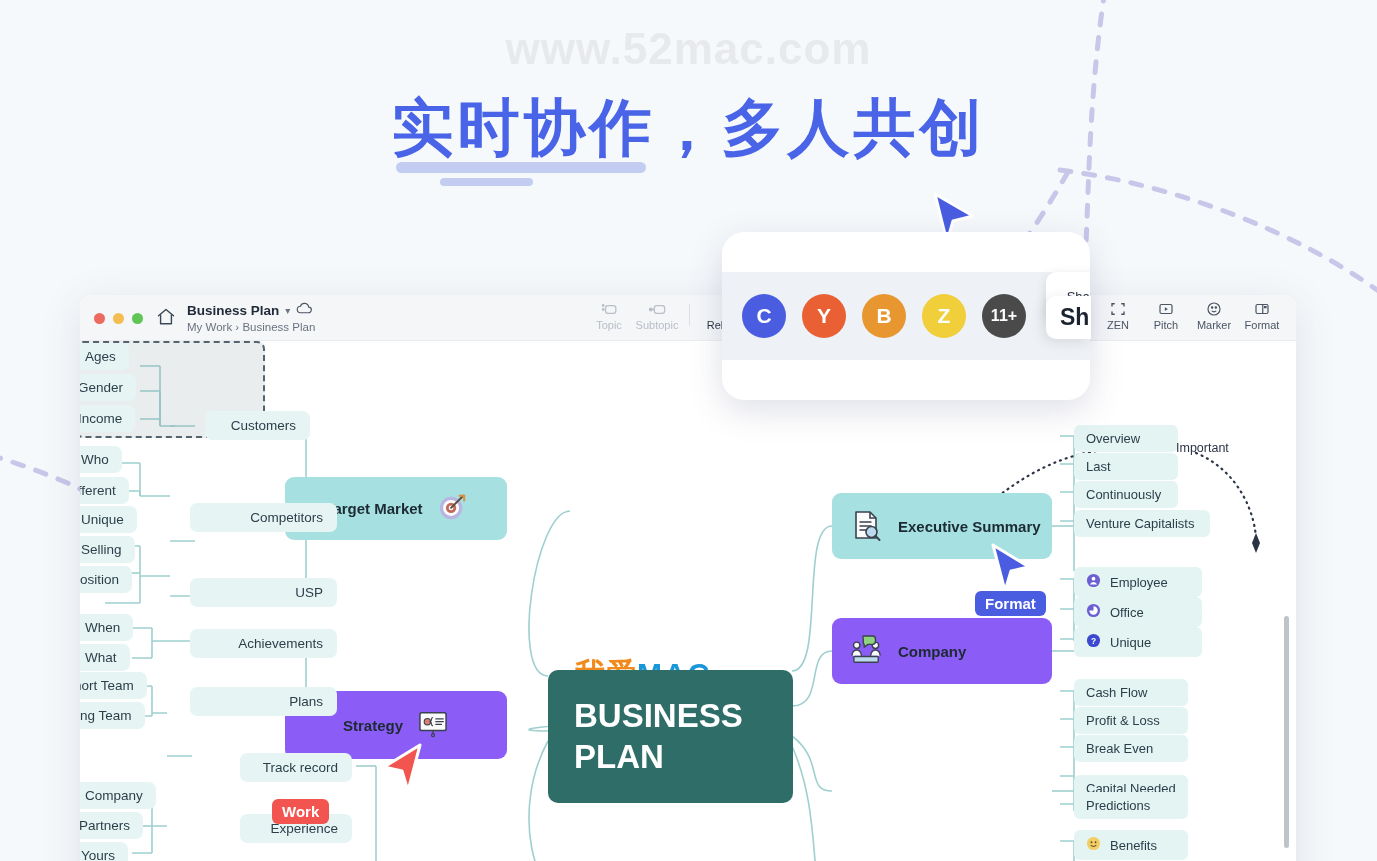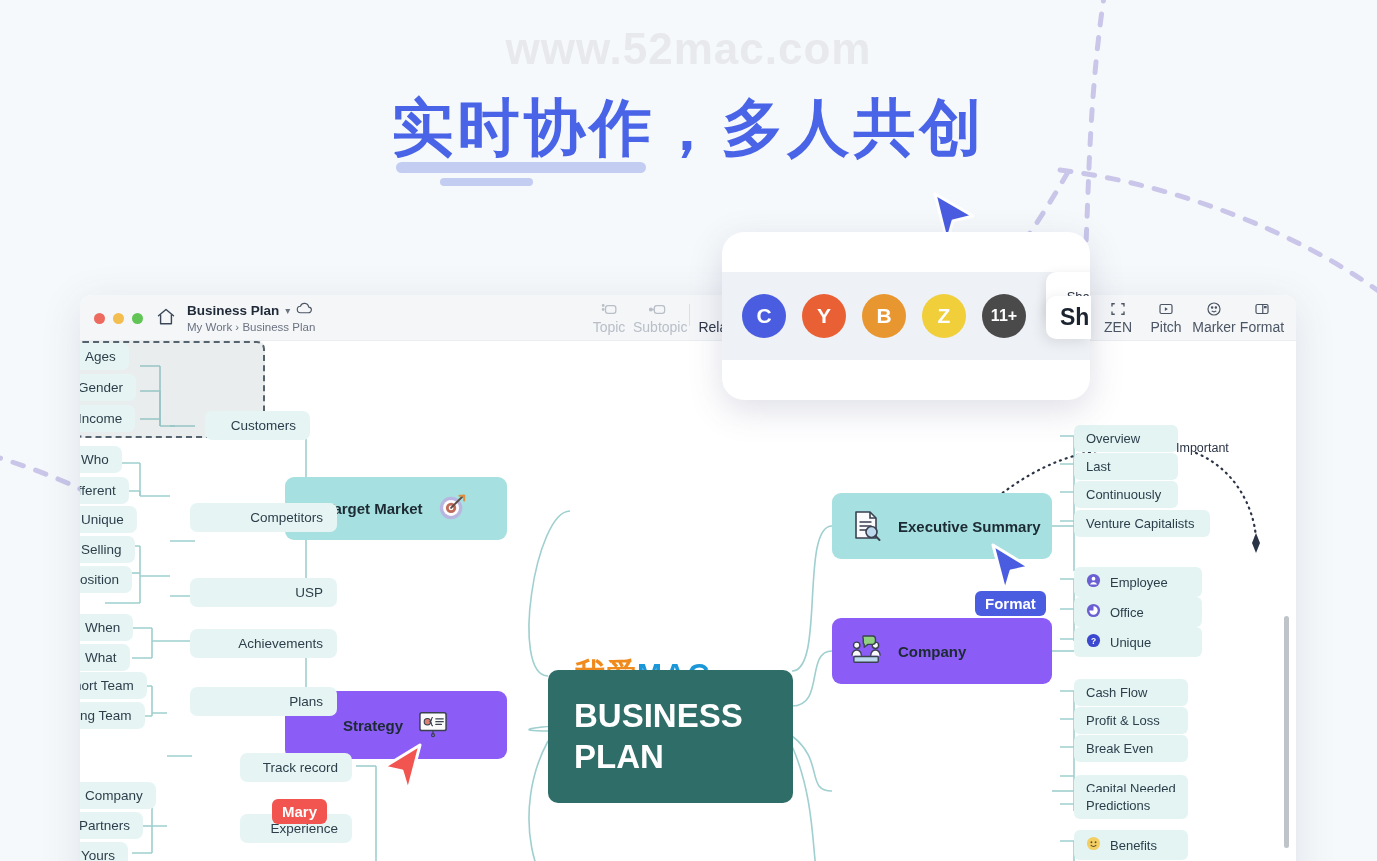--- a/index.html
+++ b/index.html
@@ -61,21 +61,21 @@
 
   .doc-meta { position: absolute; left: 107px; top: 6px; }
   .doc-title-row { display: flex; align-items: center; gap: 6px; }
   .doc-title { font-size: 13.5px; font-weight: bold; color: #1f2937; }
   .chev { font-size: 10px; color: #6b7280; }
   .breadcrumb { font-size: 11.5px; color: #6b7280; margin-top: 2px; }
 
   .toolbar { position: absolute; left: 505px; top: 5px; display: flex; align-items: flex-start; gap: 0; }
   .tool { width: 48px; text-align: center; color: #b9bec7; }
   .tool.active { color: #2b3445; }
-  .tool .tlabel { font-size: 14px; display: block; margin-top: 1px; }
+  .tool .tlabel { font-size: 11px; display: block; margin-top: 1px; }
   .tool .tico { height: 18px; display: flex; align-items: center; justify-content: center; }
   .tool-sep { width: 1px; height: 22px; background: #dde1e6; margin: 4px 8px 0 8px; }
 
   .toolbar-right { position: absolute; right: 10px; top: 5px; display: flex; }
   .toolbar-right .tool { color: #4b5563; }
 
   
   .canvas { position: absolute; left: 0; right: 0; top: 46px; bottom: 0; background: #fff; overflow: hidden; }
   .canvas-logo {
     position: absolute; left: 495px; top: 318px;
@@ -583,21 +583,21 @@
       <path d="M8 4 L44 26 L26 30 L20 50 Z" fill="#4a5de0" stroke="#fff" stroke-width="3" stroke-linejoin="round"></path>
     </svg>
     <div class="flag blue" style="left:895px; top:250px;">
       <span>Format</span>
     </div>
 
     <svg style="position:absolute; left:290px; top:400px" width="60" height="60">
       <path d="M50 4 L14 26 L32 30 L38 50 Z" fill="#f2544f" stroke="#fff" stroke-width="3" stroke-linejoin="round"></path>
     </svg>
     <div class="flag red" style="left:192px; top:458px;">
-      <span>Mary</span>
+      <span>Work</span>
     </div>
 
     <div class="scrollbar"></div>
   </div>
 </div>
 
 <svg style="position:absolute; left:925px; top:188px" width="64" height="62">
   <path d="M10 6 L48 28 L28 33 L22 54 Z" fill="#4a5de0" stroke="#fff" stroke-width="3" stroke-linejoin="round"></path>
 </svg>
 

